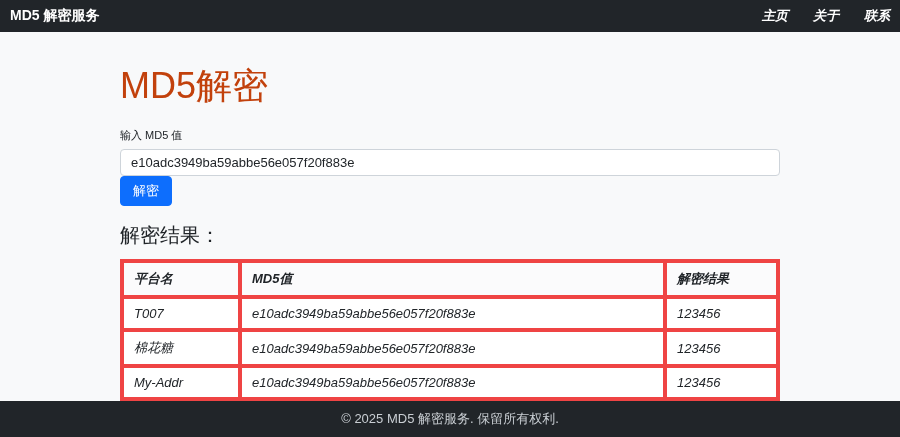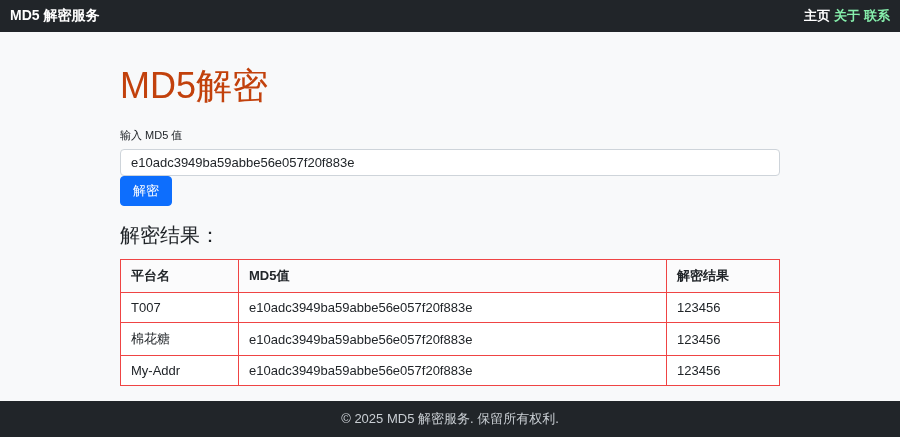--- a/index.html
+++ b/index.html
@@ -16,23 +16,23 @@
   .navbar {
     height: 32px; flex: 0 0 32px;
     background: #212529;
     display: flex; align-items: center; justify-content: space-between;
     padding: 0 10px;
   }
   .navbar-brand {
     color: #ffffff; font-size: 14px; font-weight: 700;
     text-decoration: none; cursor: pointer;
   }
-  .navbar-links { display: flex; align-items: center; gap: 4px; }
+  .navbar-links { display: flex; align-items: center; gap: 25px; font-style: italic; }
   .nav-link {
-    font-size: 13px; color: #86efac; text-decoration: none; cursor: pointer;
+    font-size: 13px; color: #ffffff; text-decoration: none; cursor: pointer;
     font-weight: 600;
   }
   .nav-link.active { color: #ffffff; }
   
   .main { flex: 1 1 auto; width: 660px; margin: 0 auto; }
   .page-title {
     margin: 30px 0 0 0;
     font-size: 36px; font-weight: 500; color: #c2410c;
   }
   .input-label {
@@ -58,25 +58,26 @@
   .results-title {
     margin: 16px 0 10px 0;
     font-size: 20px; font-weight: 400; color: #212529;
   }
   
   table.results {
     width: 100%; border-collapse: collapse;
     background: #ffffff; font-size: 13px;
   }
   table.results th, table.results td {
-    border: 1px solid #ef4444;
+    border: 4px solid #ef4444;
     padding: 7px 10px;
     text-align: left;
     color: #212529;
     font-weight: 400;
+    font-style: italic;
   }
   table.results th { font-weight: 700; background: #fbfbfc; }
   .col-platform { width: 118px; }
   .col-result   { width: 113px; }
   
   .footer {
     flex: 0 0 36px; height: 36px;
     background: #212529;
     display: flex; align-items: center; justify-content: center;
     font-size: 13px; color: #c9ced3;

